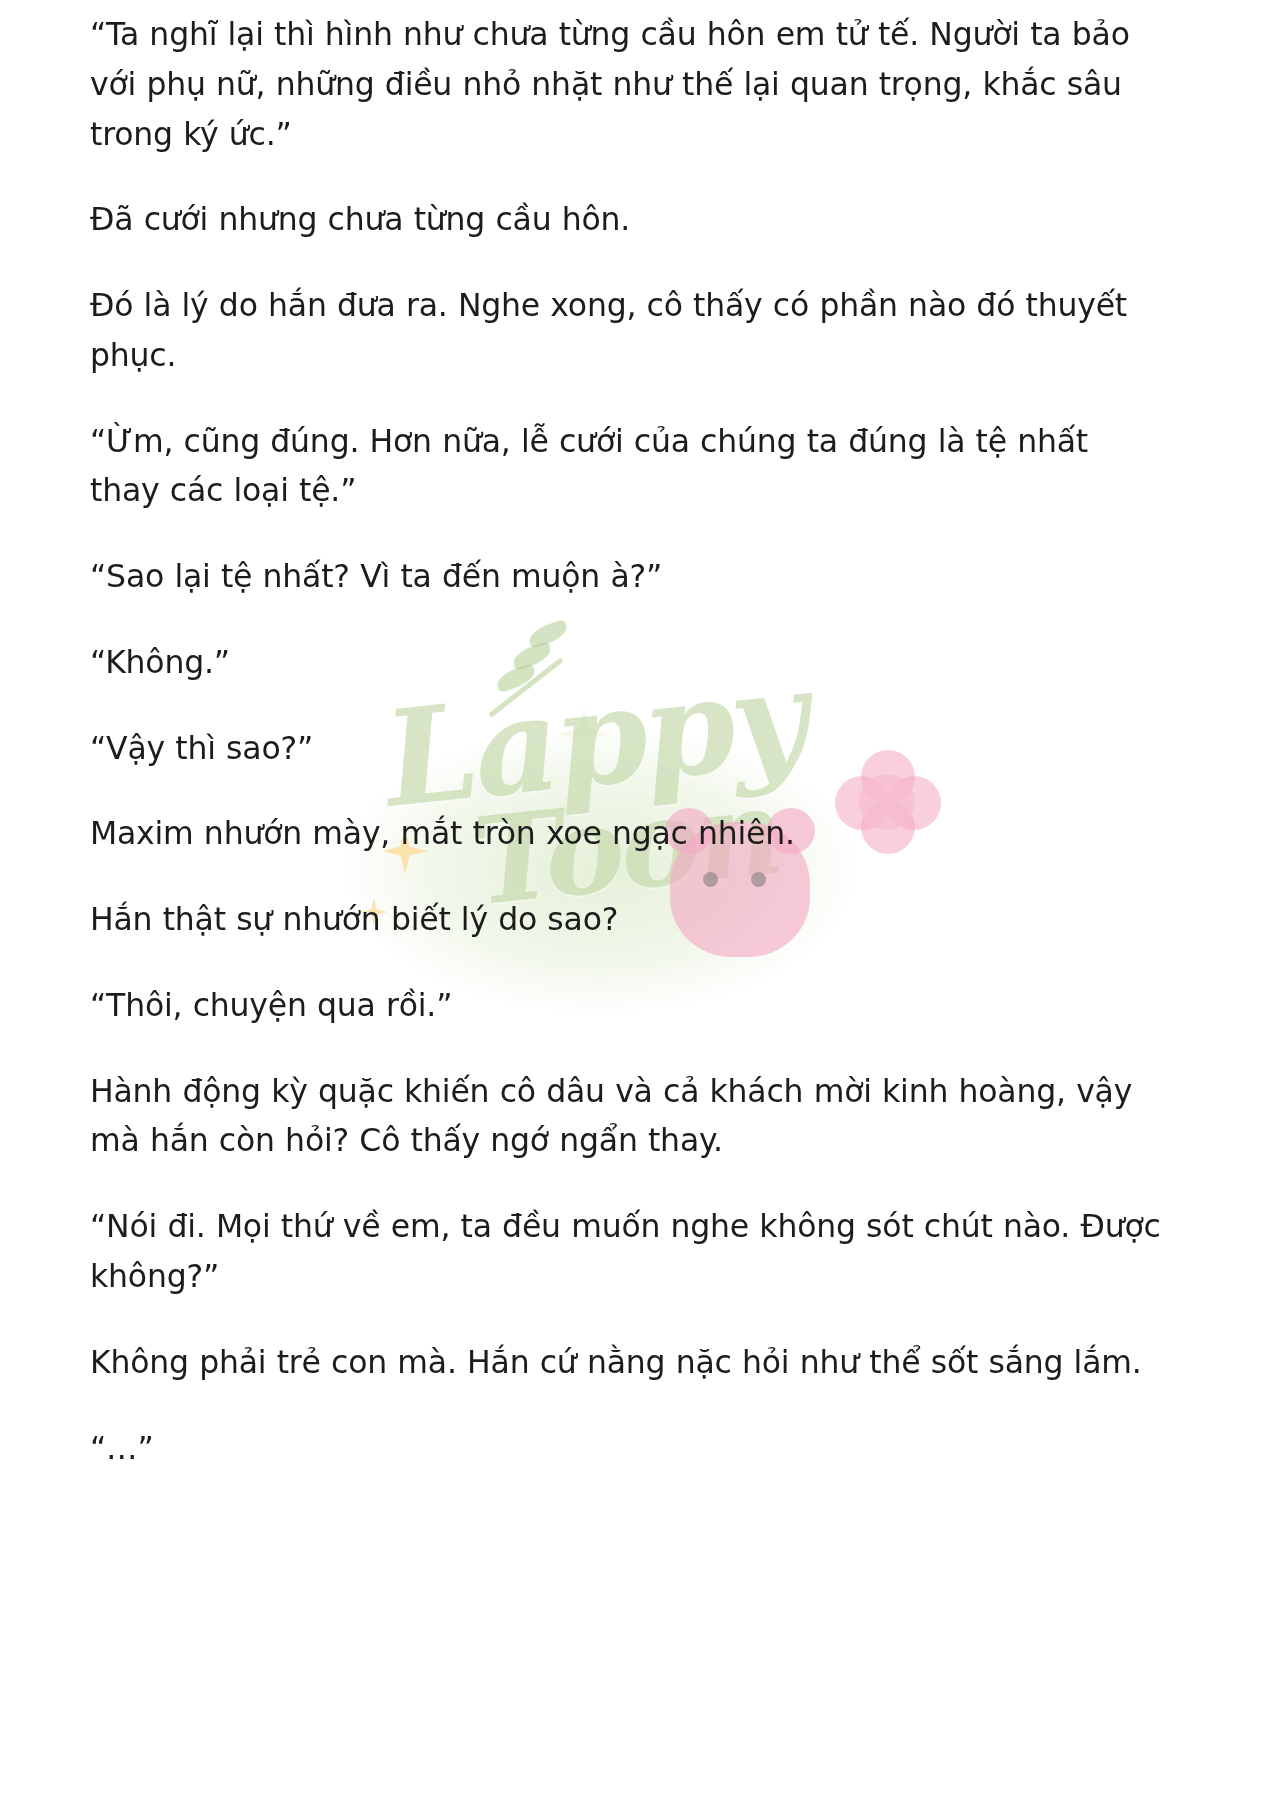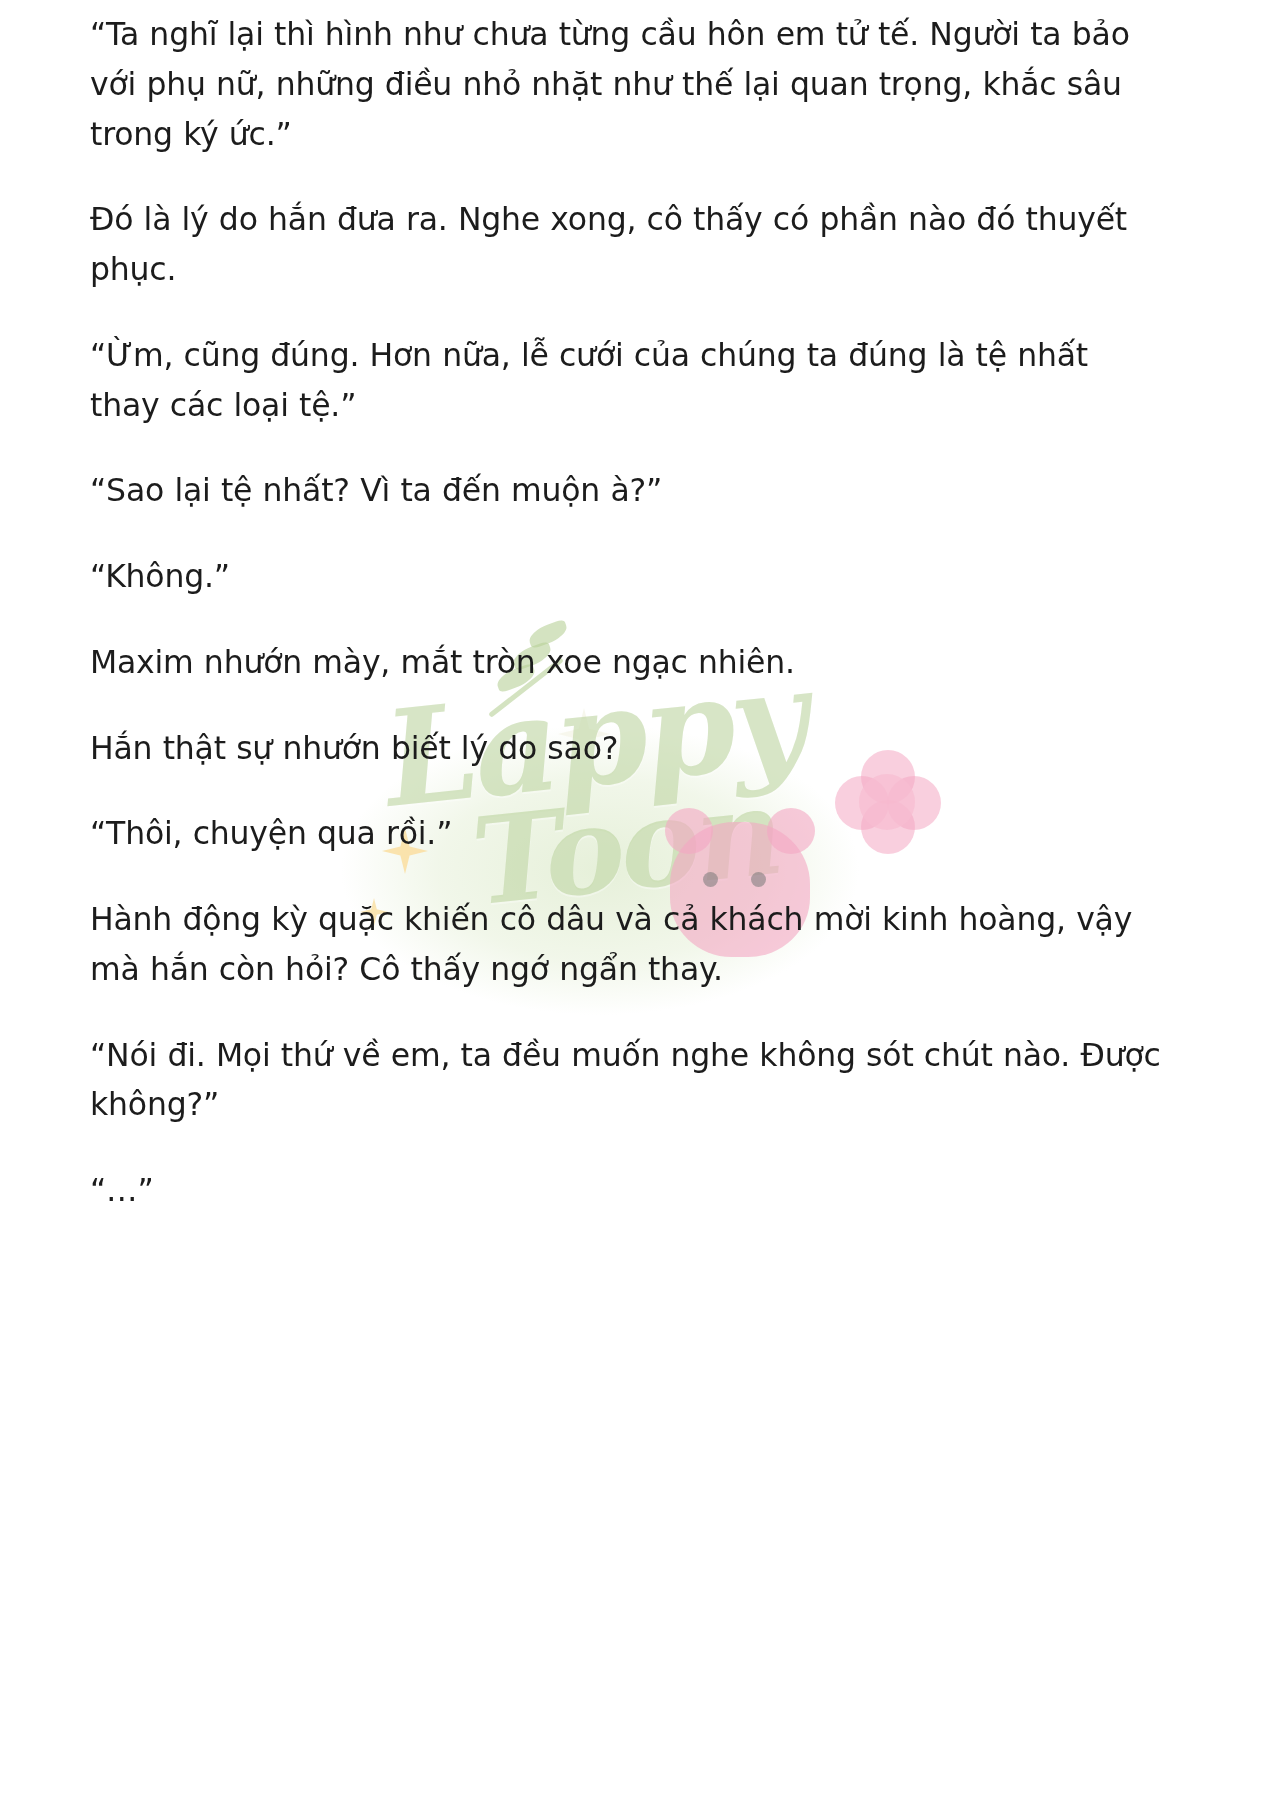--- a/index.html
+++ b/index.html
@@ -200,25 +200,28 @@
       <div class="petal p1"></div>
       <div class="petal p2"></div>
       <div class="petal p3"></div>
       <div class="petal p4"></div>
       <div class="core"></div>
     </div>
   </div>
 
   <div class="content">
     <p class="para">“Ta nghĩ lại thì hình như chưa từng cầu hôn em tử tế. Người ta bảo với phụ nữ, những điều nhỏ nhặt như thế lại quan trọng, khắc sâu trong ký ức.”</p>
+    <p class="para">Đã cưới nhưng chưa từng cầu hôn.</p>
     <p class="para">Đó là lý do hắn đưa ra. Nghe xong, cô thấy có phần nào đó thuyết phục.</p>
     <p class="para">“Ừm, cũng đúng. Hơn nữa, lễ cưới của chúng ta đúng là tệ nhất thay các loại tệ.”</p>
     <p class="para">“Sao lại tệ nhất? Vì ta đến muộn à?”</p>
     <p class="para">“Không.”</p>
+    <p class="para">“Vậy thì sao?”</p>
     <p class="para">Maxim nhướn mày, mắt tròn xoe ngạc nhiên.</p>
     <p class="para">Hắn thật sự nhướn biết lý do sao?</p>
     <p class="para">“Thôi, chuyện qua rồi.”</p>
     <p class="para">Hành động kỳ quặc khiến cô dâu và cả khách mời kinh hoàng, vậy mà hắn còn hỏi? Cô thấy ngớ ngẩn thay.</p>
     <p class="para">“Nói đi. Mọi thứ về em, ta đều muốn nghe không sót chút nào. Được không?”</p>
+    <p class="para">Không phải trẻ con mà. Hắn cứ nằng nặc hỏi như thể sốt sắng lắm.</p>
     <p class="para">“…”</p>
   </div>
 
 </div>
 
 </body></html>

